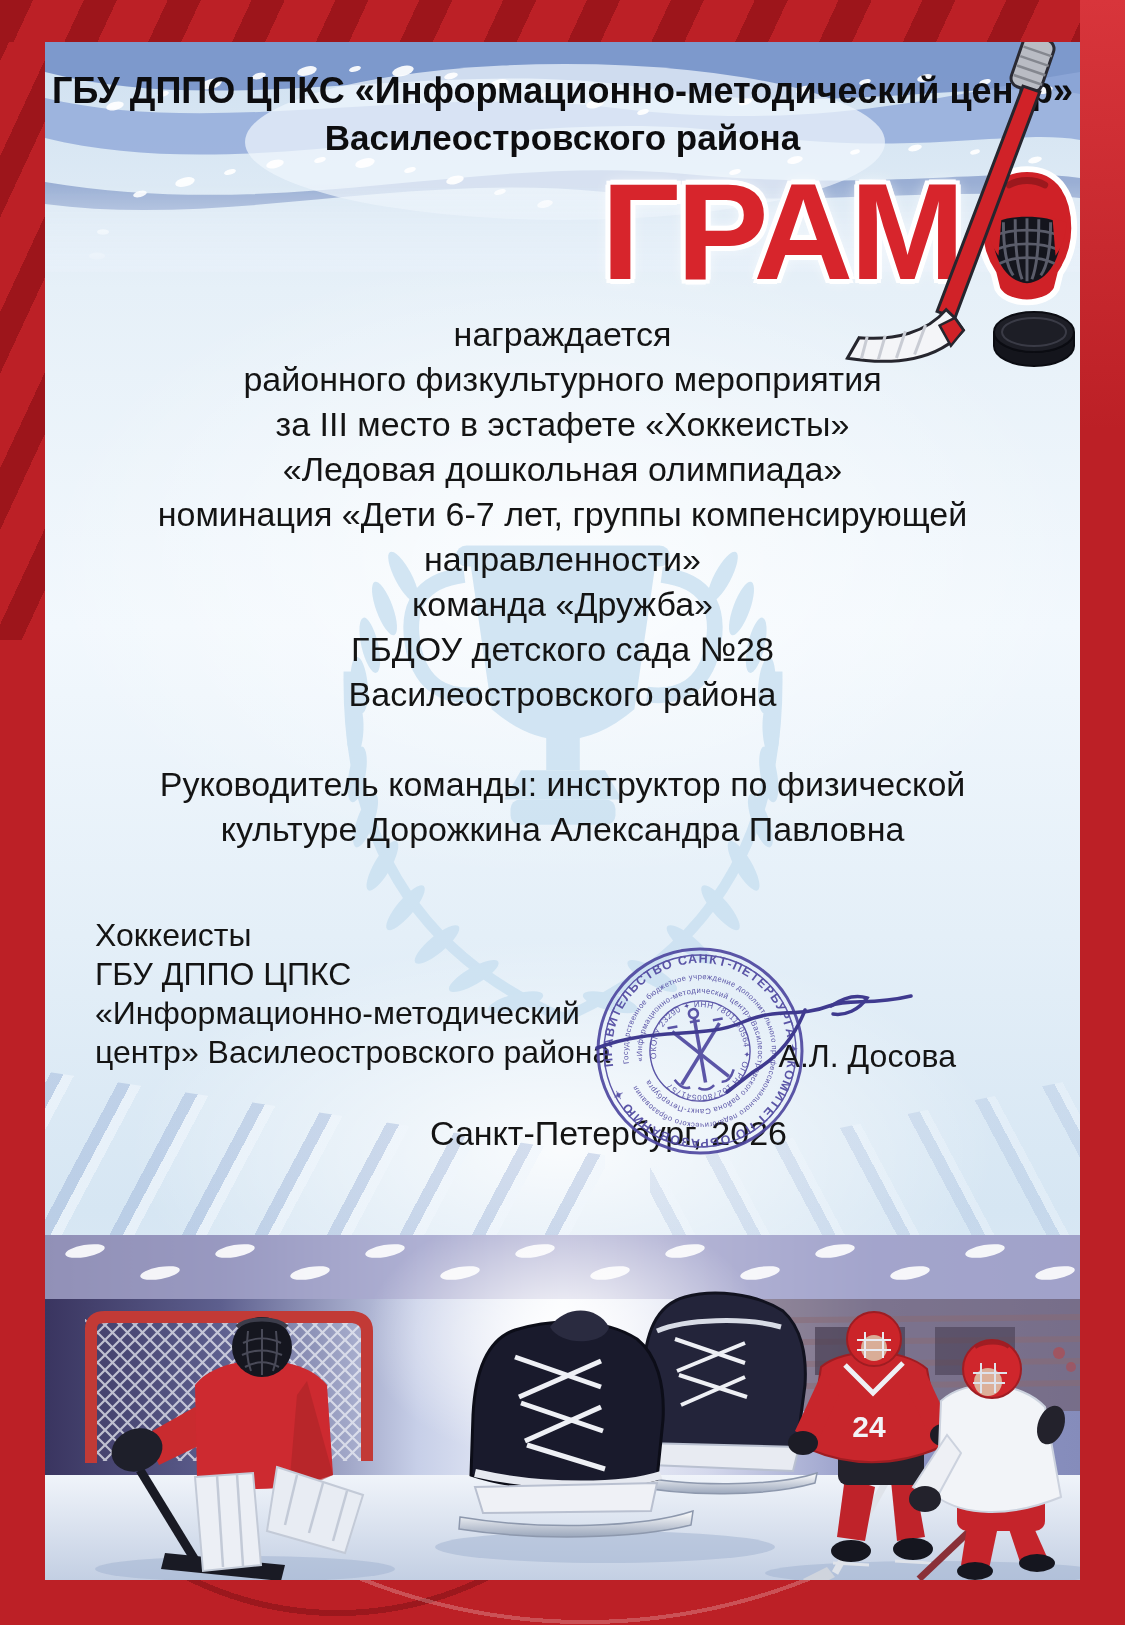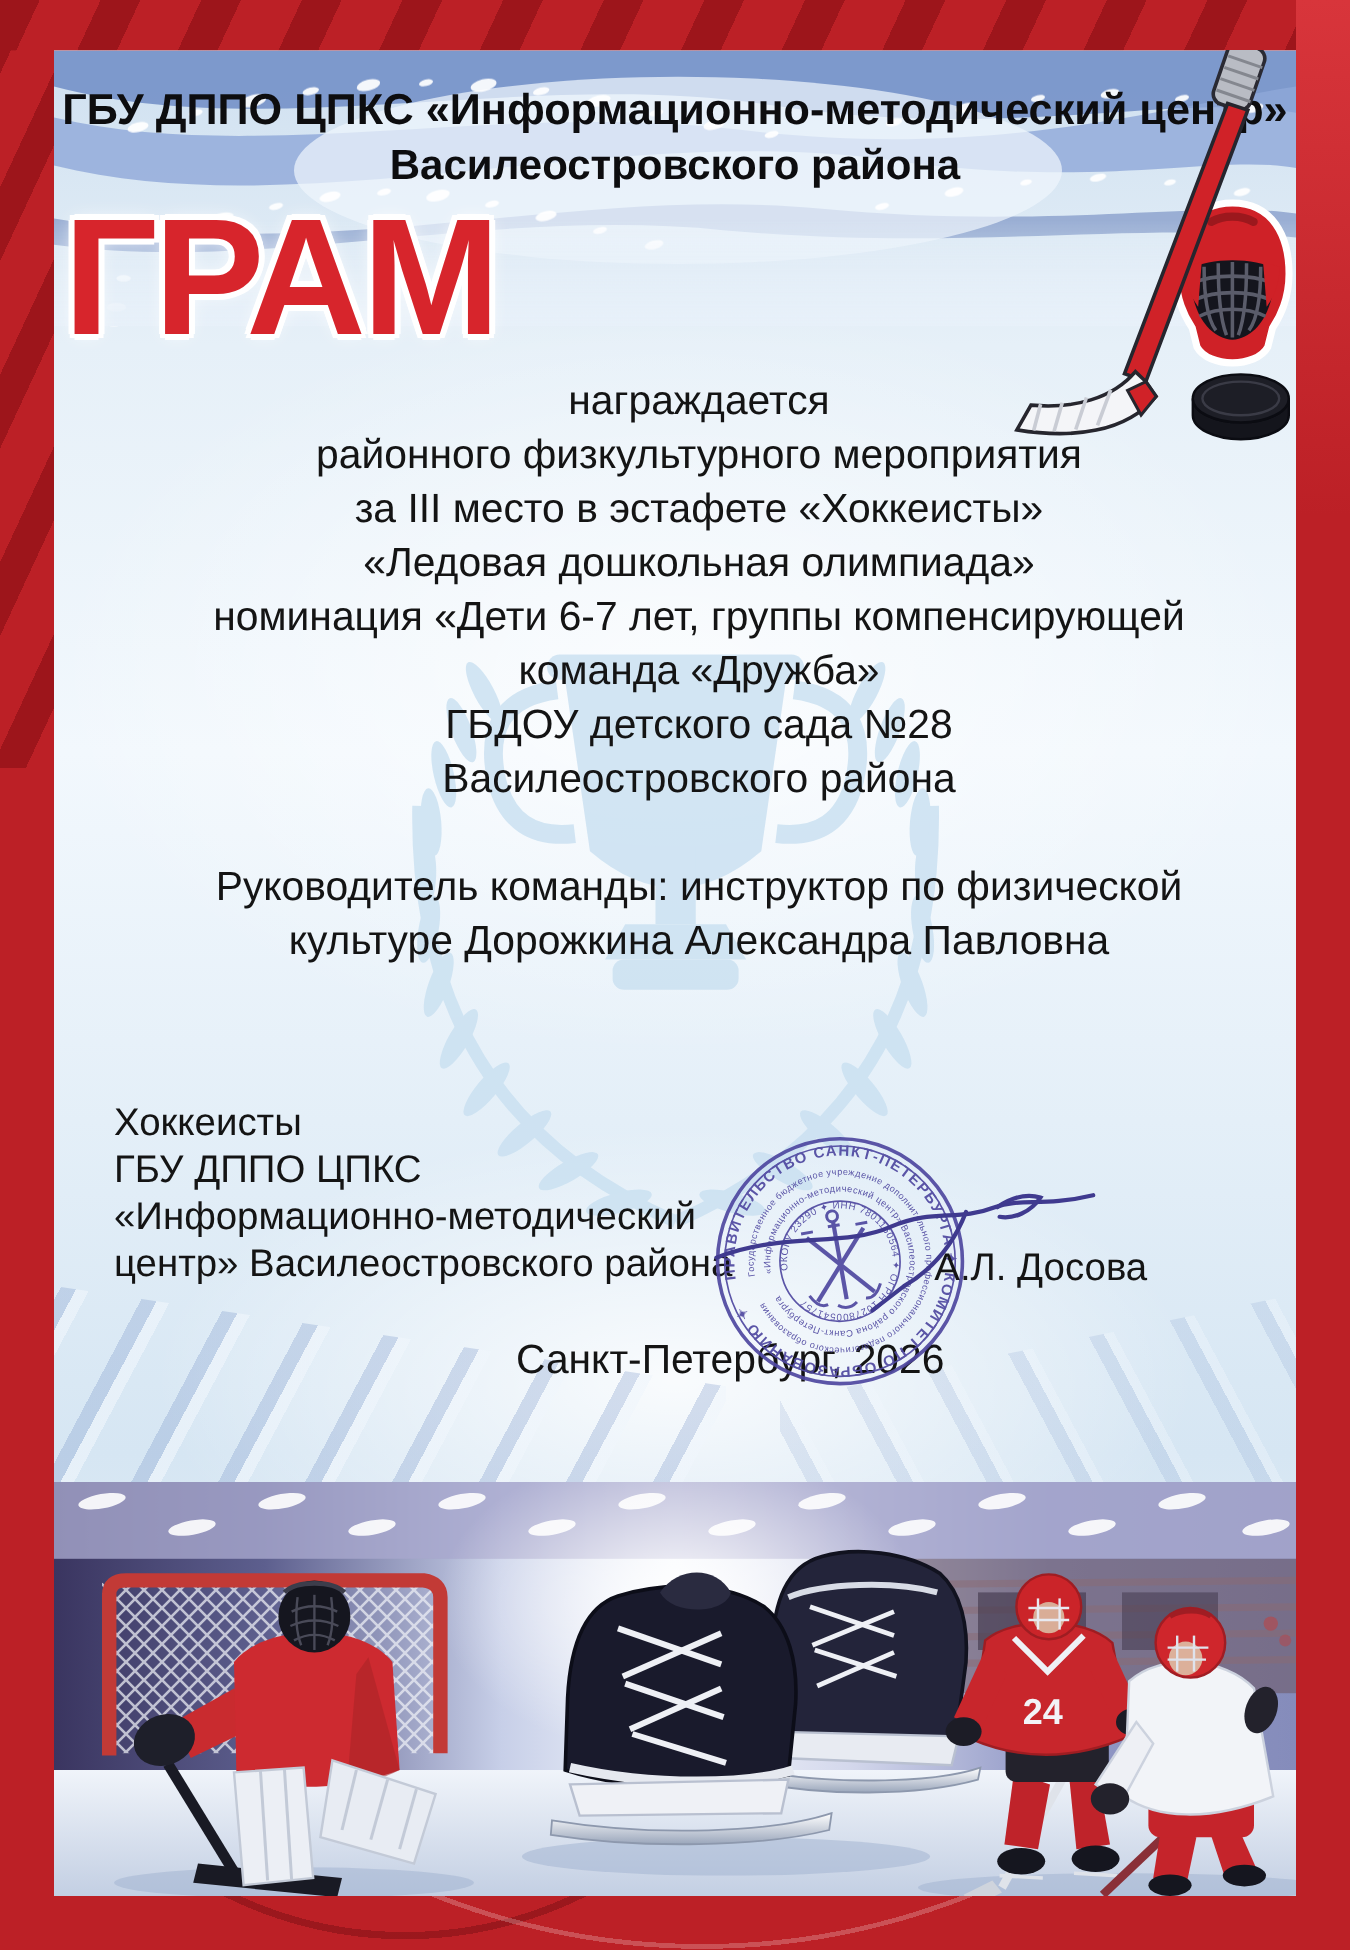--- a/index.html
+++ b/index.html
@@ -27,26 +27,26 @@
   .rays-left{position:absolute;left:0;bottom:345px;width:560px;height:190px;opacity:.7;z-index:1;
     background:repeating-linear-gradient(118deg,rgba(110,140,195,0) 0 18px,rgba(110,140,195,.38) 18px 30px,rgba(240,246,252,.9) 30px 40px,rgba(110,140,195,0) 40px 64px);
     clip-path:polygon(0 14%,100% 58%,100% 100%,0 100%);}
   .rays-right{position:absolute;right:0;bottom:345px;width:430px;height:170px;opacity:.45;z-index:1;
     background:repeating-linear-gradient(62deg,rgba(110,140,195,0) 0 20px,rgba(110,140,195,.35) 20px 32px,rgba(240,246,252,.85) 32px 40px,rgba(110,140,195,0) 40px 66px);
     clip-path:polygon(0 60%,100% 8%,100% 100%,0 100%);}
   
   .hdr{position:absolute;left:0;width:100%;text-align:center;font-weight:700;color:#0d0d0f;z-index:2;}
   .hdr1{top:28px;font-size:36px;}
   .hdr2{top:76px;font-size:35px;}
-  .title-row{position:absolute;left:0;top:104px;width:100%;display:flex;justify-content:space-between;align-items:flex-start;z-index:2;transform:translateX(8px);}
+  .title-row{position:absolute;left:0;top:104px;width:100%;display:flex;justify-content:flex-end;align-items:flex-start;z-index:2;transform:translateX(8px);}
   .title-txt{font-size:138px;line-height:170px;font-weight:800;letter-spacing:-3px;color:#d7252c;
     text-shadow:-4px -4px 0 #fff,4px -4px 0 #fff,-4px 4px 0 #fff,4px 4px 0 #fff,0 -5px 0 #fff,0 5px 0 #fff,-5px 0 0 #fff,5px 0 0 #fff,0 0 16px rgba(255,255,255,.95);}
   .helmet{width:118px;height:152px;margin:14px 2px 0 6px;}
   .stick{position:absolute;right:0px;top:-12px;width:242px;height:342px;z-index:4;}
-  .body-stack{position:absolute;left:0;top:270px;width:100%;text-align:center;font-size:34px;line-height:45px;color:#141414;z-index:2;padding-left:20px;}
+  .body-stack{position:absolute;left:0;top:270px;width:100%;text-align:center;font-size:34px;line-height:45px;color:#141414;z-index:2;}
   .body-stack .sp{height:45px;}
   .role-block{position:absolute;left:50px;top:874px;font-size:32px;line-height:39px;color:#141414;z-index:2;text-align:left;}
   .sig-name{position:absolute;right:124px;top:996px;font-size:32px;color:#141414;z-index:4;}
   .seal{position:absolute;left:545px;top:899px;width:220px;height:220px;z-index:3;opacity:.92;}
   .sig-scrawl{position:absolute;left:548px;top:928px;width:330px;height:140px;z-index:5;}
   .city-line{position:absolute;left:0;top:1072px;width:100%;text-align:center;font-size:34px;color:#141414;z-index:2;transform:translateX(46px);}
   .reg-line{position:absolute;left:50px;top:1148px;font-size:33px;color:#141414;z-index:2;}
   .photo{position:absolute;left:0;bottom:0;width:1035px;height:345px;z-index:2;}
 </style>
 </head>
@@ -209,20 +209,21 @@
         <ellipse cx="196" cy="302" rx="32" ry="14" fill="none" stroke="#3a3b46" stroke-width="2"></ellipse>
       </g>
     </svg>
 
     <div class="body-stack">
       <div>награждается</div>
       <div>районного физкультурного мероприятия</div>
       <div>за III место в эстафете «Хоккеисты»</div>
       <div>«Ледовая дошкольная олимпиада»</div>
       <div>номинация «Дети 6-7 лет, группы компенсирующей</div>
+      <div>направленности»</div>
       <div>команда «Дружба»</div>
       <div>ГБДОУ детского сада №28</div>
       <div>Василеостровского района</div>
       <div class="sp"></div>
       <div>Руководитель команды: инструктор по физической</div>
       <div>культуре Дорожкина Александра Павловна</div>
     </div>
 
     <div class="role-block">
       <div>Хоккеисты</div>

